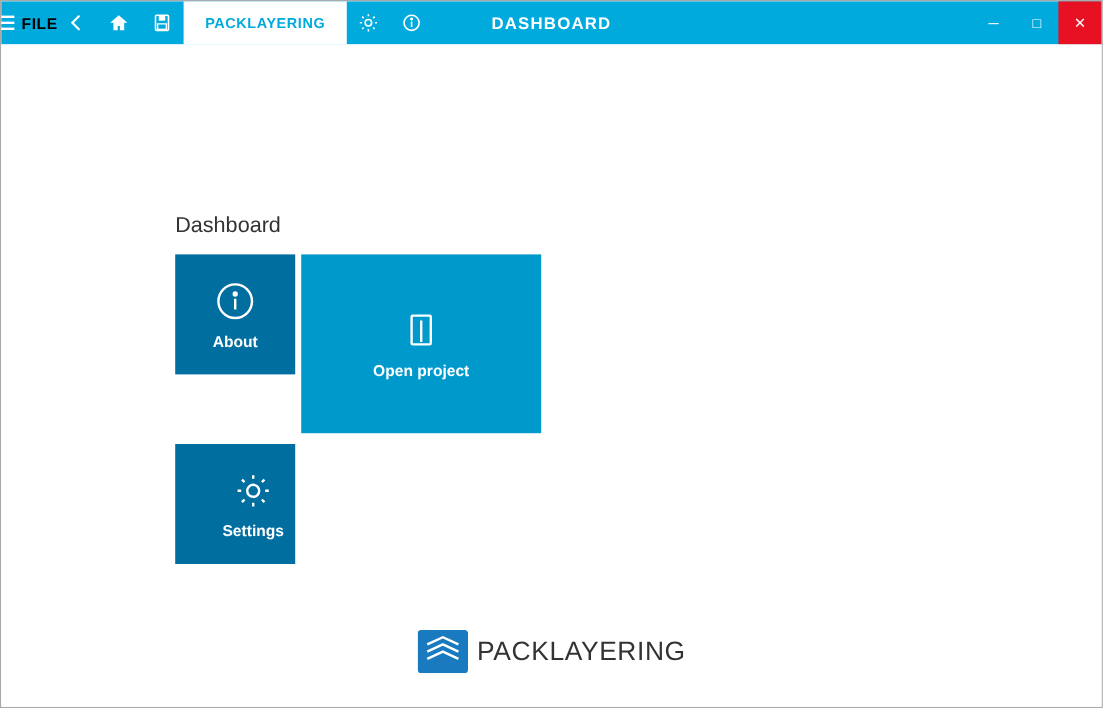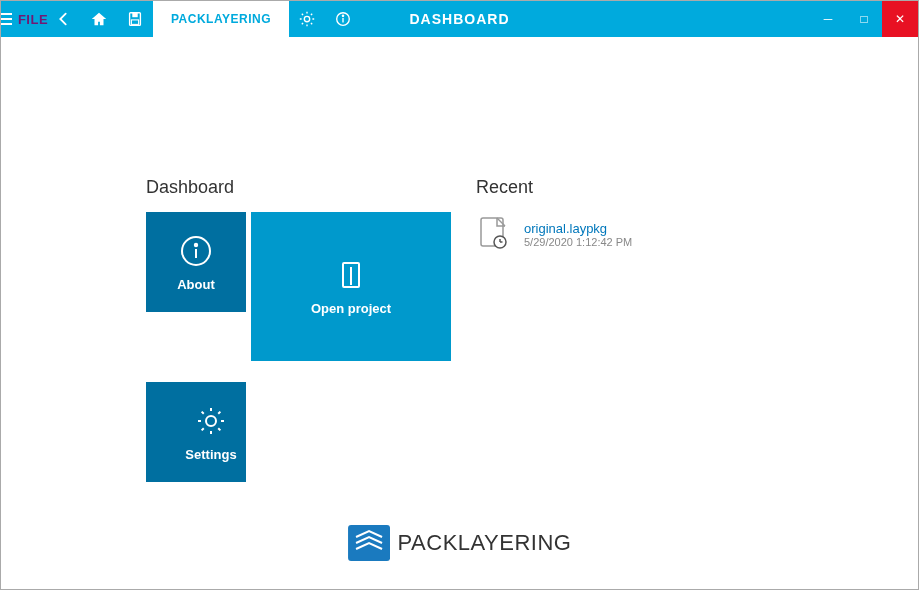--- a/index.html
+++ b/index.html
@@ -26,21 +26,21 @@
       gap: 0;
       flex: 1;
     }
     .menu-btn {
       width: 44px;
       height: 36px;
       display: flex;
       align-items: center;
       justify-content: center;
       cursor: pointer;
-      color: #701a75;
+      color: #000000;
       font-size: 13px;
       font-weight: 700;
       gap: 3px;
       letter-spacing: 0.5px;
     }
     .hamburger-icon {
       display: flex;
       flex-direction: column;
       gap: 3px;
       margin-right: 3px;
@@ -306,51 +306,31 @@
       </div>
 
       <div class="tile tile-large" style="background:#0099cc;">
         <svg viewBox="0 0 36 36" fill="none" stroke="white" stroke-width="2">
           <rect x="10" y="6" width="16" height="24" rx="1"></rect>
           <line x1="18" y1="10" x2="18" y2="28"></line>
         </svg>
         <span class="tile-label">Open project</span>
       </div>
 
-      <div class="tile tile-small" style="background:#006fa0; margin-top:16px;padding-left:30px;">
+      <div class="tile tile-small" style="background:#006fa0; margin-top:4px;padding-left:30px;">
         <svg viewBox="0 0 36 36" fill="none" stroke="white" stroke-width="2">
           <circle cx="18" cy="18" r="5"></circle>
           <path d="M18 5v3M18 28v3M5 18h3M28 18h3M8.64 8.64l2.12 2.12M25.24 25.24l2.12 2.12M8.64 27.36l2.12-2.12M25.24 10.76l2.12-2.12"></path>
         </svg>
         <span class="tile-label">Settings</span>
       </div>
 
     </div>
   </div>
 
-  <div class="recent-section">
-    <div class="recent-title">Recent</div>
-
-    <div class="recent-item">
-      <div class="recent-item-icon">
-        <svg width="32" height="36" viewBox="0 0 32 36" fill="none" stroke="#555" stroke-width="1.5">
-          <rect x="3" y="2" width="22" height="28" rx="2" fill="white" stroke="#999" stroke-width="1.5"></rect>
-          <path d="M19 2v8h8" stroke="#999" stroke-width="1.5" fill="none"></path>
-          <path d="M19 2l8 8" stroke="#999" stroke-width="1.5" fill="none"></path>
-          <circle cx="22" cy="26" r="6" fill="white" stroke="#555" stroke-width="1.5"></circle>
-          <line x1="22" y1="23" x2="22" y2="26" stroke="#555" stroke-width="1.5"></line>
-          <line x1="22" y1="26" x2="24.5" y2="26" stroke="#555" stroke-width="1.5"></line>
-        </svg>
-      </div>
-      <div class="recent-item-info">
-        <div class="recent-item-name">original.laypkg</div>
-        <div class="recent-item-date">5/29/2020 1:12:42 PM</div>
-      </div>
-    </div>
-  </div>
 
   <div class="footer-logo">
     <svg class="footer-logo-icon" viewBox="0 0 42 36" fill="none" xmlns="http://www.w3.org/2000/svg">
       <rect width="42" height="36" rx="3" fill="#1a7abf"></rect>
       <polyline points="8,12 21,6 34,12" stroke="white" stroke-width="2" fill="none"></polyline>
       <polyline points="8,18 21,12 34,18" stroke="white" stroke-width="2" fill="none"></polyline>
       <polyline points="8,24 21,18 34,24" stroke="white" stroke-width="2" fill="none"></polyline>
     </svg>
     <div class="footer-logo-text">
       <span>PACK<strong>LAYERING</strong></span>

